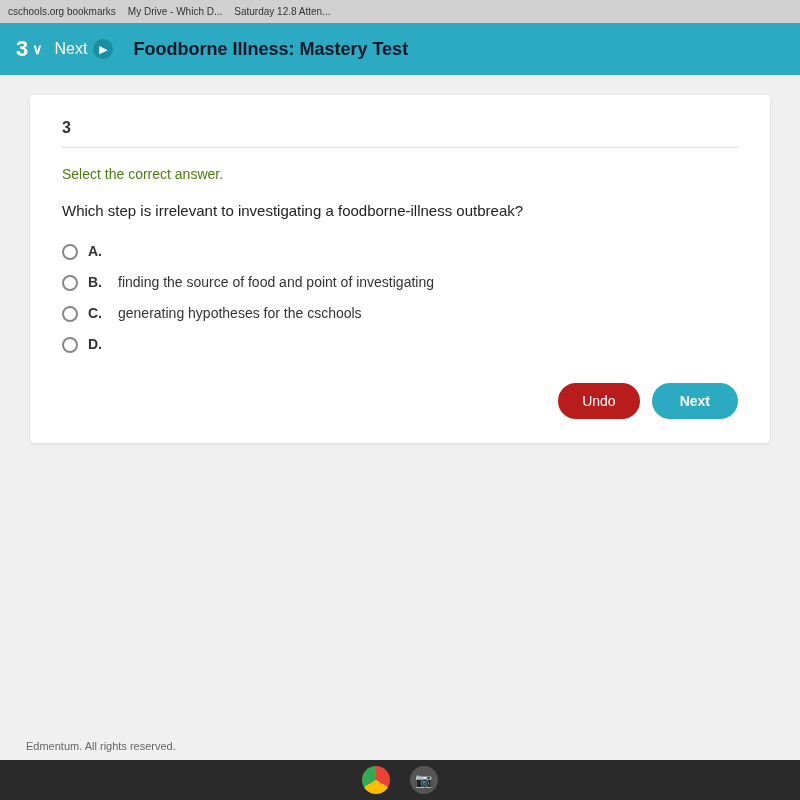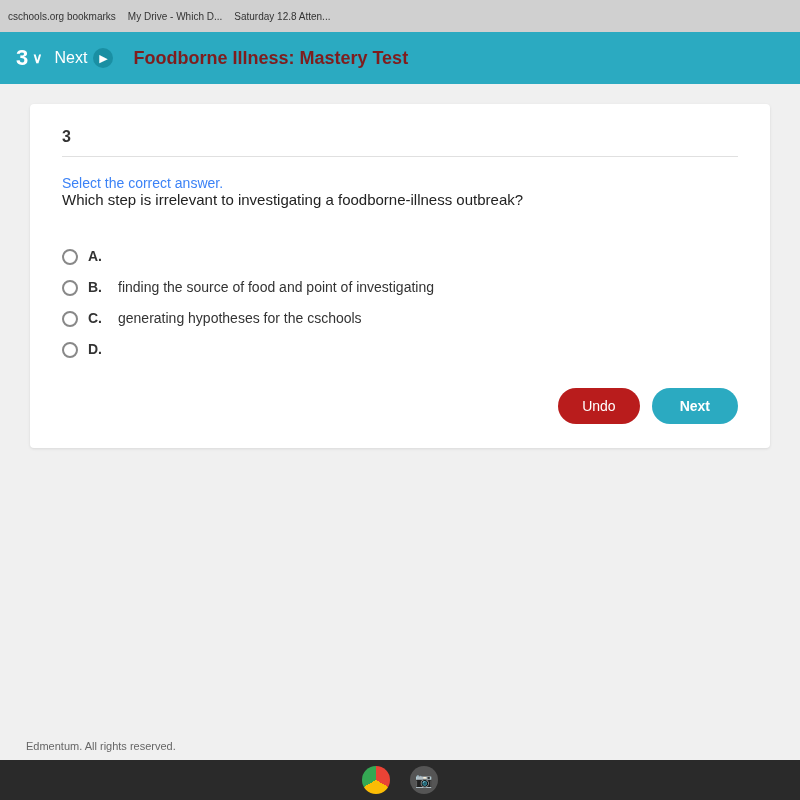--- a/index.html
+++ b/index.html
@@ -8,21 +8,21 @@
       background: #e8e8e8;
       width: 800px;
       height: 800px;
       overflow: hidden;
       position: relative;
     }
 
     
     .browser-tabs {
       background: #d0d0d0;
-      height: 32px;
+      height: 23px;
       display: flex;
       align-items: center;
       padding: 0 8px;
       font-size: 10px;
       color: #333;
       gap: 12px;
     }
 
     
     .top-header {
@@ -66,21 +66,21 @@
       width: 20px;
       height: 20px;
       display: inline-flex;
       align-items: center;
       justify-content: center;
       font-size: 11px;
       color: white;
     }
 
     .header-title {
-      color: #7f1d1d;
+      color: #0f172a;
       font-size: 18px;
       font-weight: bold;
       margin-left: 8px;
     }
 
     
     .main-content {
       background: #f0f0f0;
       padding: 20px;
       height: calc(800px - 52px - 20px - 40px);
@@ -100,28 +100,28 @@
       font-size: 16px;
       font-weight: bold;
       color: #333;
       margin-bottom: 18px;
       border-bottom: 1px solid #e0e0e0;
       padding-bottom: 10px;
     }
 
     .instruction-text {
       font-size: 14px;
-      color: #3b82f6;
-      margin-bottom: 0;
+      color: #4d7c0f;
+      margin-bottom: 20px;
     }
 
     .question-text {
       font-size: 15px;
       color: #222;
-      margin-bottom: 40px;
+      margin-bottom: 24px;
       font-weight: 500;
     }
 
     .options-list {
       list-style: none;
       display: flex;
       flex-direction: column;
       gap: 14px;
       margin-bottom: 30px;
     }

